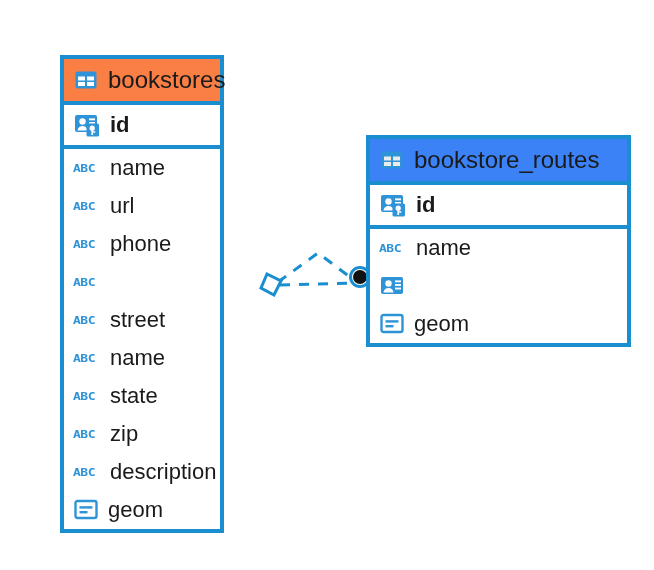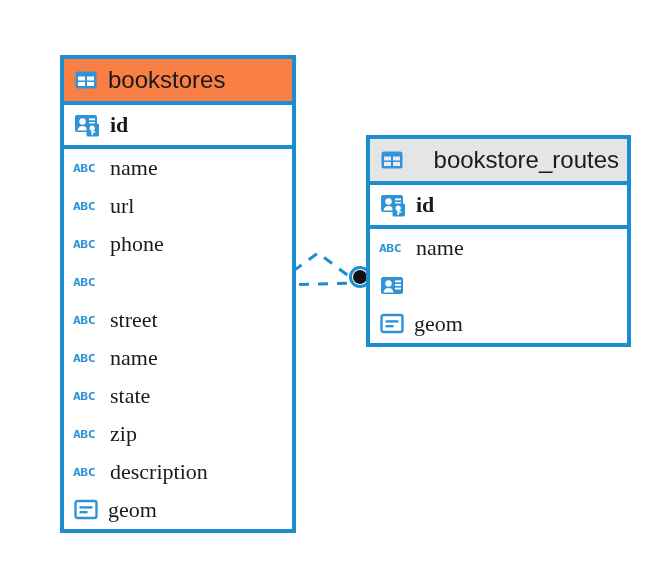--- a/index.html
+++ b/index.html
@@ -32,21 +32,21 @@
   .entity-header {
     display: flex;
     align-items: center;
     box-sizing: border-box;
     height: 46px;
     padding: 0 8px 0 9px;
     gap: 9px;
     border-bottom: 4px solid #1b8ed0;
   }
   .entity-header.accent-orange { background: #f97f45; }
-  .entity-header.accent-grey   { background: #e5e5e5; justify-content: space-between; }
+  .entity-header.accent-grey   { background: #3b82f6; }
 
   .entity-title {
     font-size: 24px;
     color: #1a1a1a;
     line-height: 1;
     white-space: nowrap;
   }
 
   .row {
     display: flex;
@@ -58,21 +58,20 @@
   }
   .row.pk {
     height: 44px;
     border-bottom: 4px solid #1b8ed0;
   }
   .row-label {
     font-size: 22px;
     color: #1a1a1a;
     line-height: 1;
     white-space: nowrap;
-    font-family: Liberation Serif, serif;
   }
   .row.pk .row-label {
     font-weight: bold;
   }
 
   
   .icon {
     flex: 0 0 auto;
     display: block;
     line-height: 0;
@@ -116,21 +115,21 @@
     <g>
       <polygon points="267,274 281,281 274,295 261,288" fill="#ffffff" stroke="#1b8ed0" stroke-width="3" stroke-linejoin="miter"></polygon>
     </g>
 
     <g>
       <circle cx="360" cy="277" r="9.5" fill="none" stroke="#1b8ed0" stroke-width="3"></circle>
       <circle cx="360" cy="277" r="7" fill="#111111"></circle>
     </g>
   </svg>
 
-  <div class="entity" style="left:60px; top:55px; width:236px;">
+  <div class="entity" style="left:60px; top:55px; width:164px;">
 
     <div class="entity-header accent-orange">
       <span class="icon">
         <svg width="26" height="26" viewBox="0 0 26 26">
           <rect x="2.5" y="4.5" width="21" height="17" rx="2.5" fill="#2f93d8"></rect>
           <rect x="5" y="9.5" width="7" height="4" fill="#ffffff"></rect>
           <rect x="14" y="9.5" width="7" height="4" fill="#ffffff"></rect>
           <rect x="5" y="15" width="7" height="4" fill="#ffffff"></rect>
           <rect x="14" y="15" width="7" height="4" fill="#ffffff"></rect>
         </svg>

